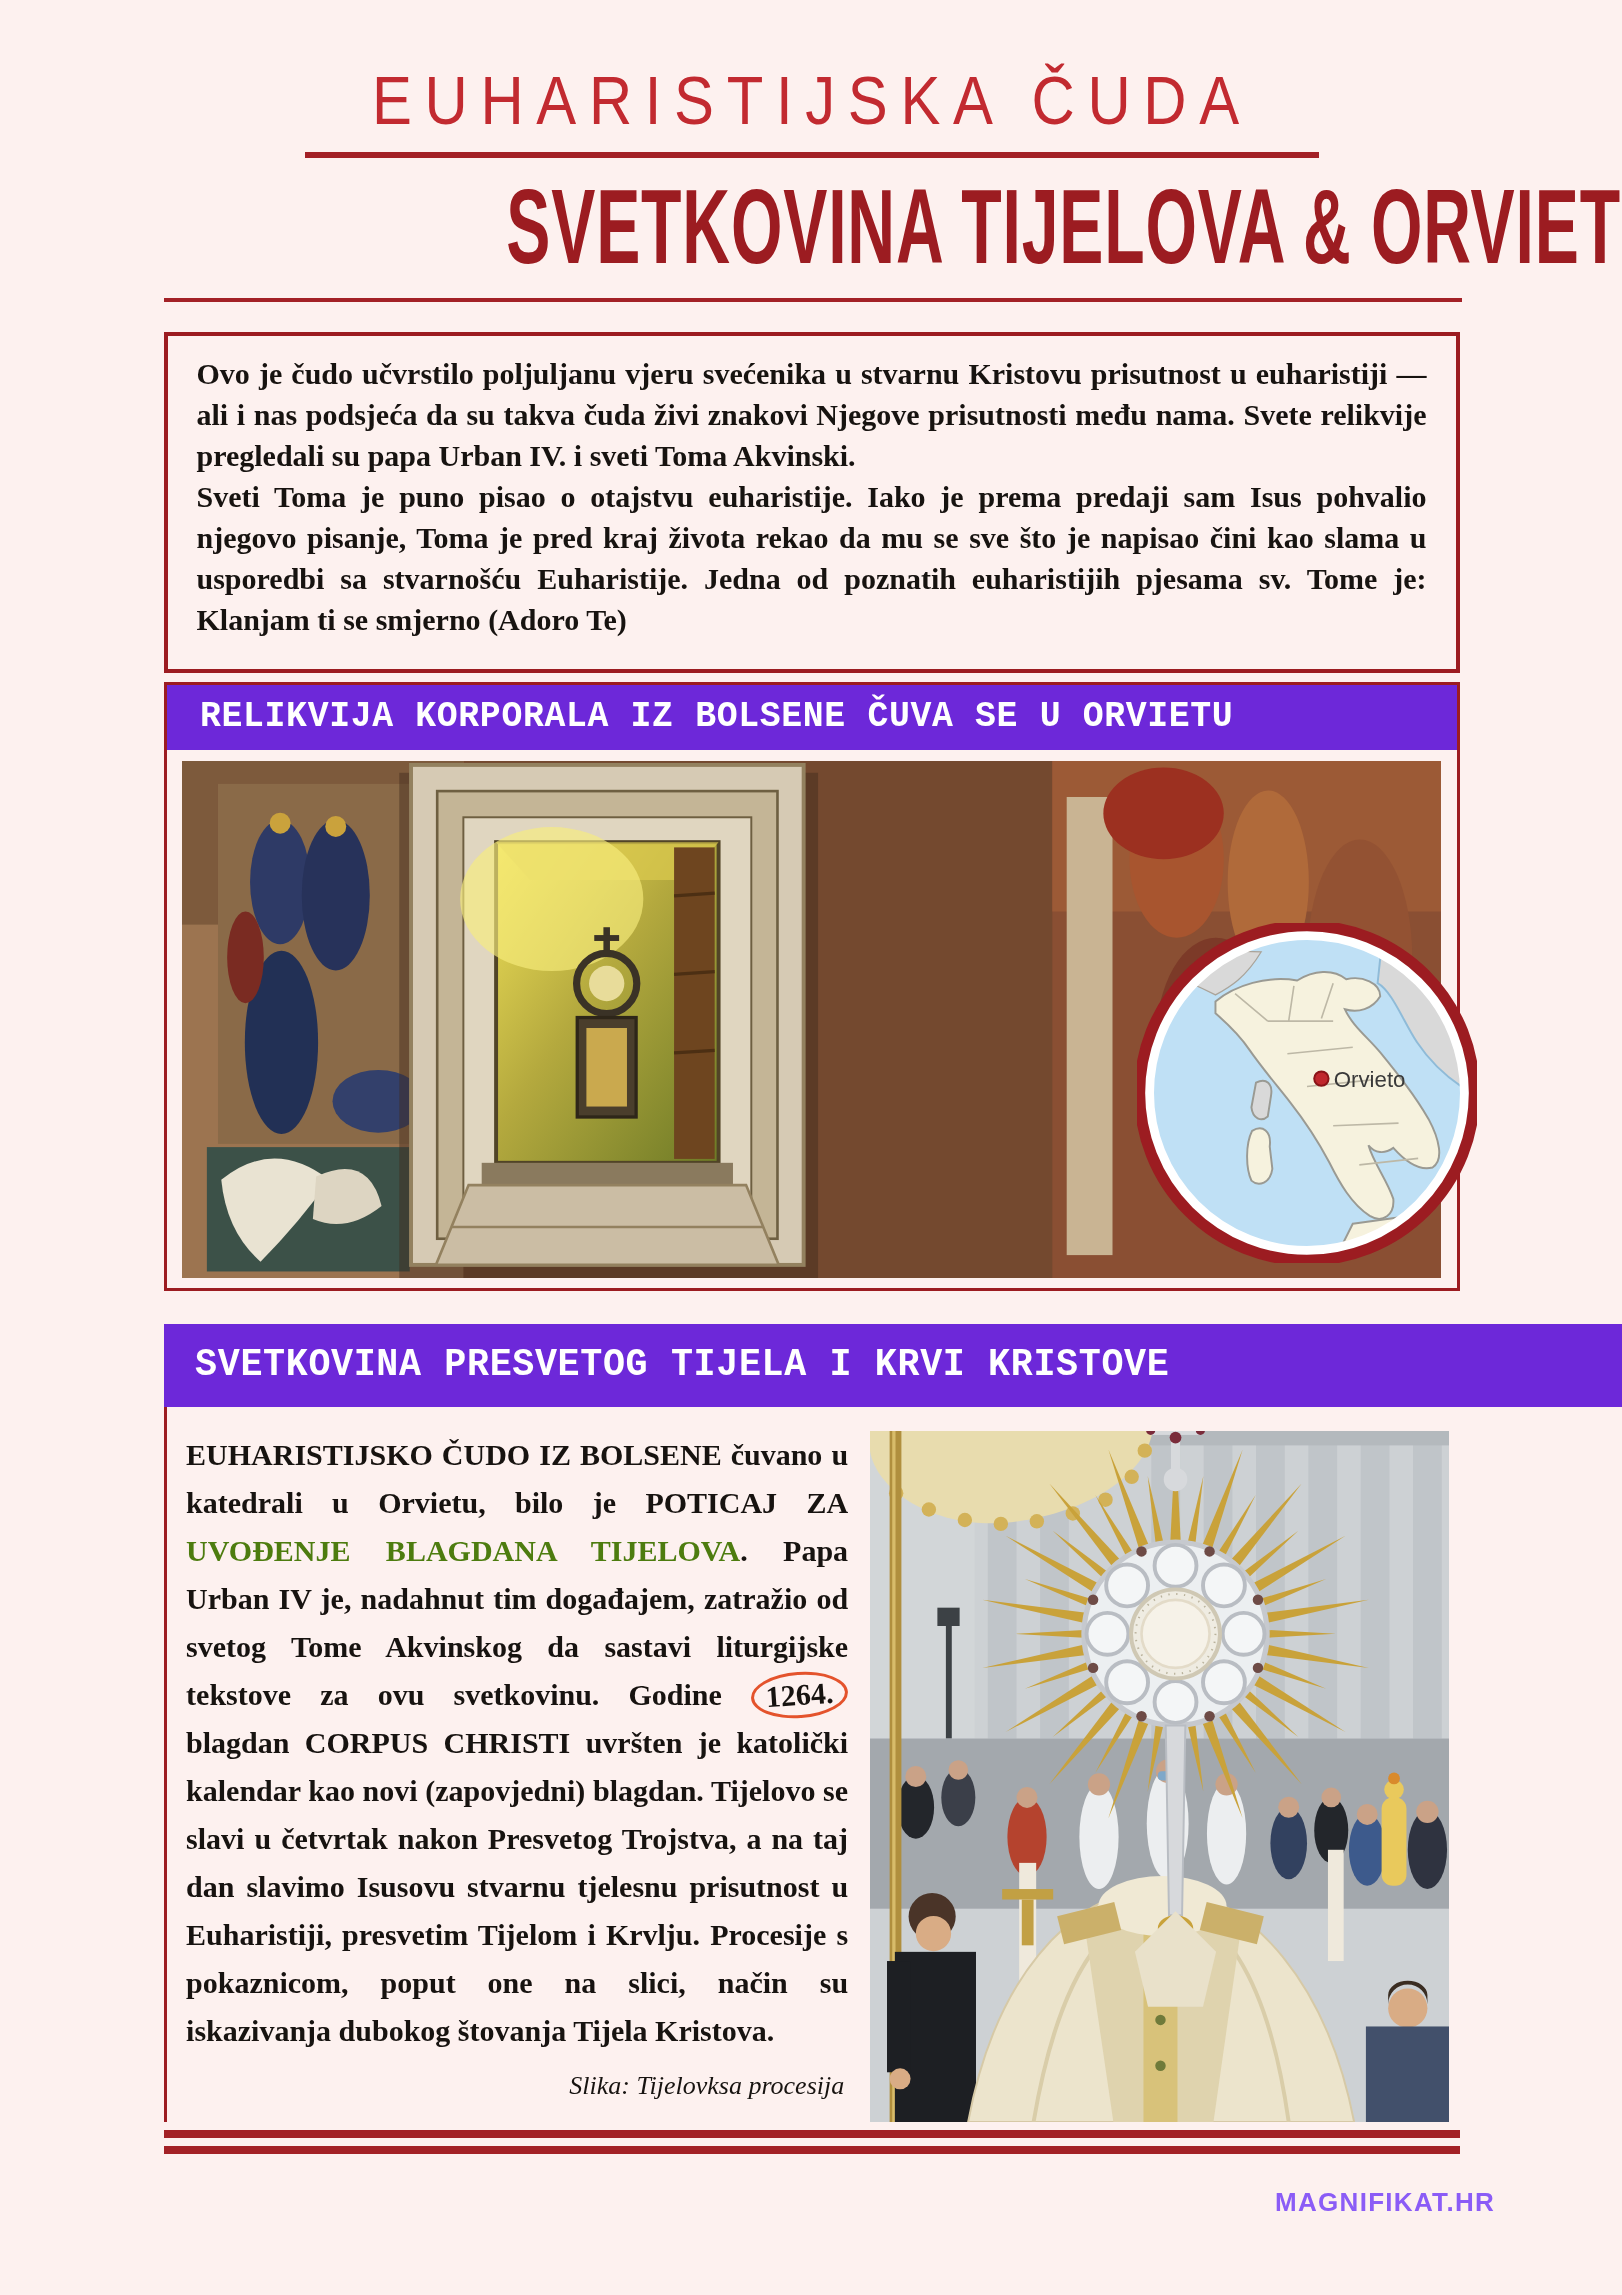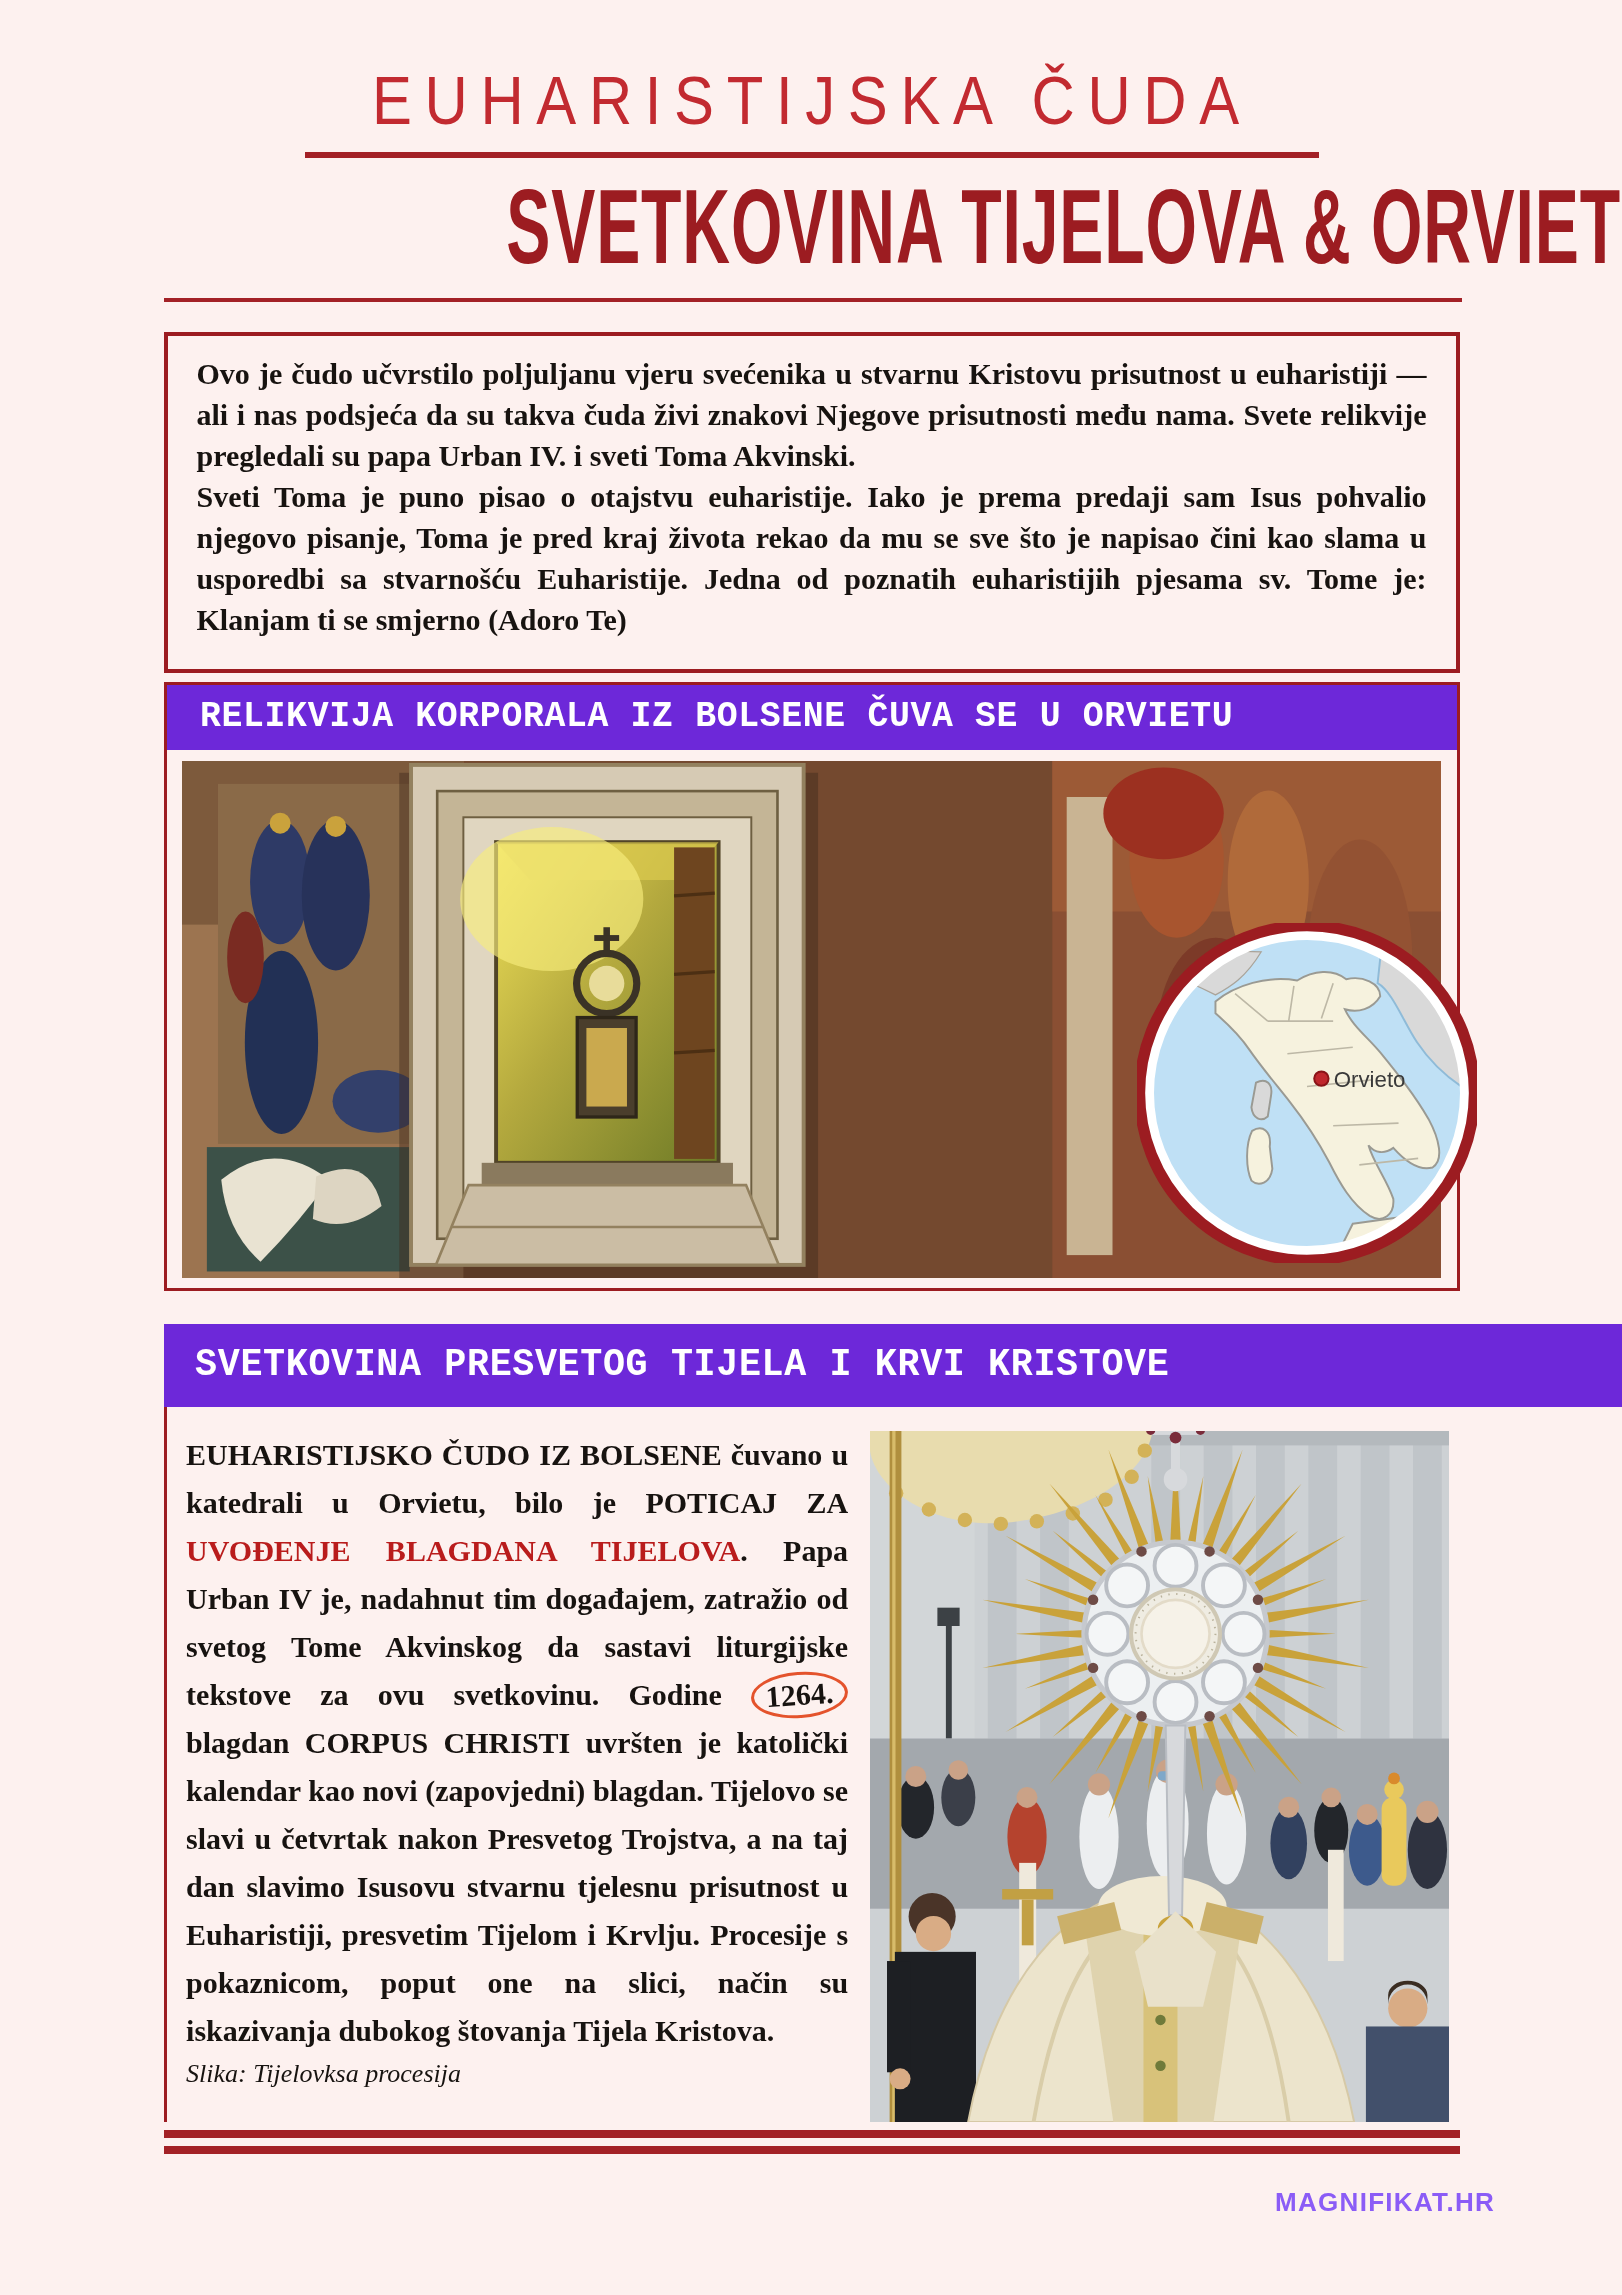--- a/index.html
+++ b/index.html
@@ -39,24 +39,24 @@
 
   
   .boxC{margin:33px auto 0;width:1560px;box-sizing:border-box;position:relative;}
   .banner2{padding:22px 0;}
   .banner2 .b2{font-size:39px;line-height:39px;letter-spacing:0.7px;}
   .sec2-body{border-left:3.9px solid #9c1c21;border-right:3.9px solid #9c1c21;
              display:flex;gap:22px;padding:23.6px 5.2px 0 19.6px;box-sizing:border-box;
              align-items:flex-start;min-height:715px;}
   .col-left{flex:0 0 662px;}
   .col-left p{margin:0;font-size:30px;line-height:48px;font-weight:700;text-align:justify;}
-  .red{color:#b91c1c;}
+  .red{color:#4d7c0f;}
   .circled{display:inline-block;border:3.9px solid #e4532c;border-radius:50%;
            padding:0 11.8px 1.3px;transform:rotate(-4deg);line-height:39px;}
-  .caption{margin-top:4px;text-align:left;font-size:26px;font-weight:400;
+  .caption{margin-top:16px;text-align:right;font-size:26px;font-weight:400;
            font-style:italic;padding-right:3.9px;}
   .col-right{width:579px;height:691px;position:relative;}
   .col-right svg{position:absolute;inset:0;width:100%;height:100%;}
   .dbar{height:7.9px;background:#a32126;width:1296px;}
   .dbar+ .dbar{margin-top:8.5px;}
   .dbar.first{margin-top:7.9px;}
 
   .footer{position:absolute;top:2187px;left:1275px;font-family:"Liberation Sans",sans-serif;
           font-weight:700;font-size:26px;letter-spacing:1.3px;color:#8b5cf6;}
 </style>

